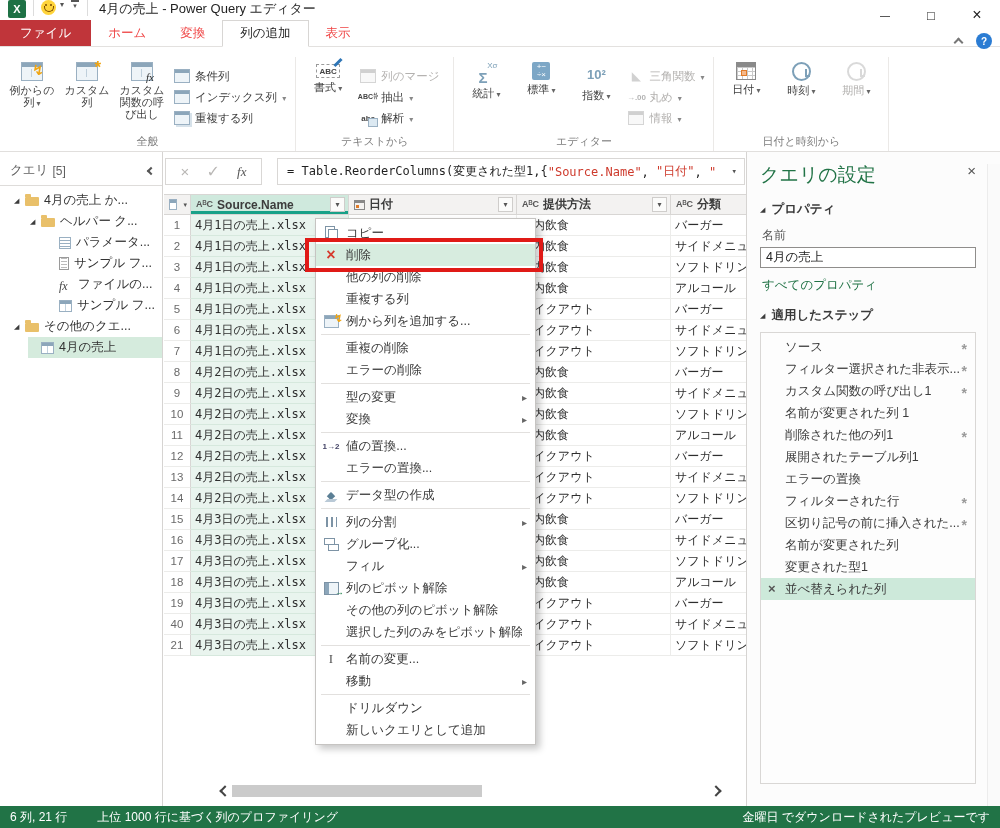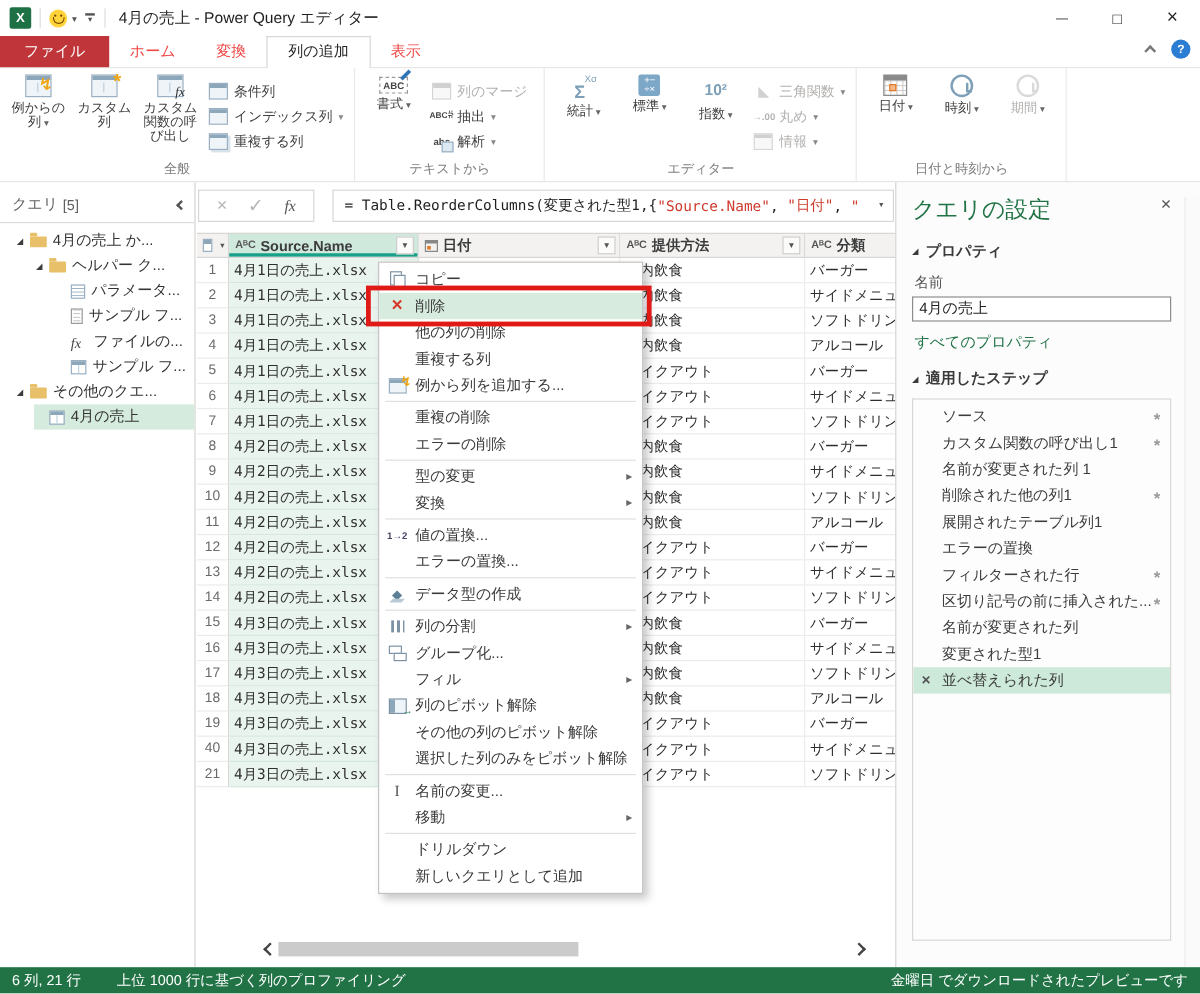--- a/index.html
+++ b/index.html
@@ -1,40 +1,40 @@
 <!DOCTYPE html>
 <html><head>
 <meta charset="utf-8">
 <style>
   *{box-sizing:border-box;margin:0;padding:0}
   html,body{width:1000px;height:828px;overflow:hidden}
   body{position:relative;font-family:"Liberation Sans","DejaVu Sans",sans-serif;background:#fff;color:#333}
 
   
-  .titlebar{position:absolute;top:0;left:0;right:0;height:30px;display:flex;align-items:center;padding-left:8px;background:#fff}
+  .titlebar{position:absolute;top:0;left:0;right:0;height:30px;display:flex;padding-left:8px;background:#fff}
   .xl-icon{width:18px;height:18px;background:#1e7145;border-radius:2px;color:#fff;font-weight:bold;font-size:11px;display:flex;align-items:center;justify-content:center}
   .xl-icon::before{content:"X"}
   .tsep{width:1px;height:16px;background:#dcdcdc;margin:0 7px}
   .smiley{width:15px;height:15px;border-radius:50%;background:#ffd43b;position:relative;flex:none}
   .smiley::before{content:"";position:absolute;left:4px;top:4px;width:2px;height:2px;border-radius:50%;background:#7a4b00;box-shadow:5px 0 0 #7a4b00}
   .smiley::after{content:"";position:absolute;left:3px;top:6px;width:8px;height:5px;border:1.5px solid #7a4b00;border-top:none;border-radius:0 0 8px 8px}
   .tb-caret{font-size:8px;color:#555;margin:0 4px}
   .tb-caret::before{content:"▾"}
   .qat{width:10px;margin-left:2px;display:flex;flex-direction:column;align-items:center}
   .qat::before{content:"";width:8px;height:2px;background:#555;margin-bottom:1px}
   .qat::after{content:"▾";font-size:7px;color:#555;line-height:6px}
   .win-title{font-size:13px;color:#1f1f1f;margin-left:4px}
   .win-controls{position:absolute;right:0;top:0;height:30px;display:flex}
   .win-btn{width:46px;height:30px;display:flex;align-items:center;justify-content:center;font-size:12px;color:#222}
   .wb-min::before{content:"—";font-size:10px}
   .wb-max::before{content:"□";font-size:13px}
   .wb-close::before{content:"×";font-size:16px}
 
   
-  .tabbar{position:absolute;top:30px;left:0;right:0;height:27px;display:flex;align-items:stretch;background:#fff;border-bottom:1px solid #e3e1df}
+  .tabbar{position:absolute;top:20px;left:0;right:0;height:27px;display:flex;align-items:stretch;background:#fff;border-bottom:1px solid #e3e1df}
   .tab{padding:0 17px;display:flex;align-items:center;font-size:12.5px;color:#ef4444}
   .tab.file{background:#c0353a;color:#fff;padding:0 20px}
   .tab.selected{background:#fff;border:1px solid #d8d6d4;border-bottom:1px solid #fff;margin-bottom:-1px;color:#262626}
   .ribbon-aux{position:absolute;top:33px;right:8px;display:flex;align-items:center;gap:14px;z-index:5}
   .chevup{width:7px;height:7px;border-left:2px solid #777;border-top:2px solid #777;transform:rotate(45deg);margin-top:3px}
   .help-btn{width:16px;height:16px;border-radius:50%;background:#2b7cd3;color:#fff;font-size:10px;font-weight:bold;display:flex;align-items:center;justify-content:center}
   .help-btn::before{content:"?"}
 
   
   .ribbon{position:absolute;top:57px;left:0;right:0;height:95px;background:#fff;border-bottom:1px solid #e1dfdd;display:flex}
@@ -877,20 +877,25 @@
       <span>適用したステップ</span>
     </div>
     <div class="steps-box">
 
         <div class="step">
           <span class="stepdel"></span>
           <span class="steplabel">ソース</span>
           <span class="stepgear show"></span>
         </div>
 
+        <div class="step">
+          <span class="stepdel"></span>
+          <span class="steplabel">フィルター選択された非表示...</span>
+          <span class="stepgear show"></span>
+        </div>
 
         <div class="step">
           <span class="stepdel"></span>
           <span class="steplabel">カスタム関数の呼び出し1</span>
           <span class="stepgear show"></span>
         </div>
 
         <div class="step">
           <span class="stepdel"></span>
           <span class="steplabel">名前が変更された列 1</span>

